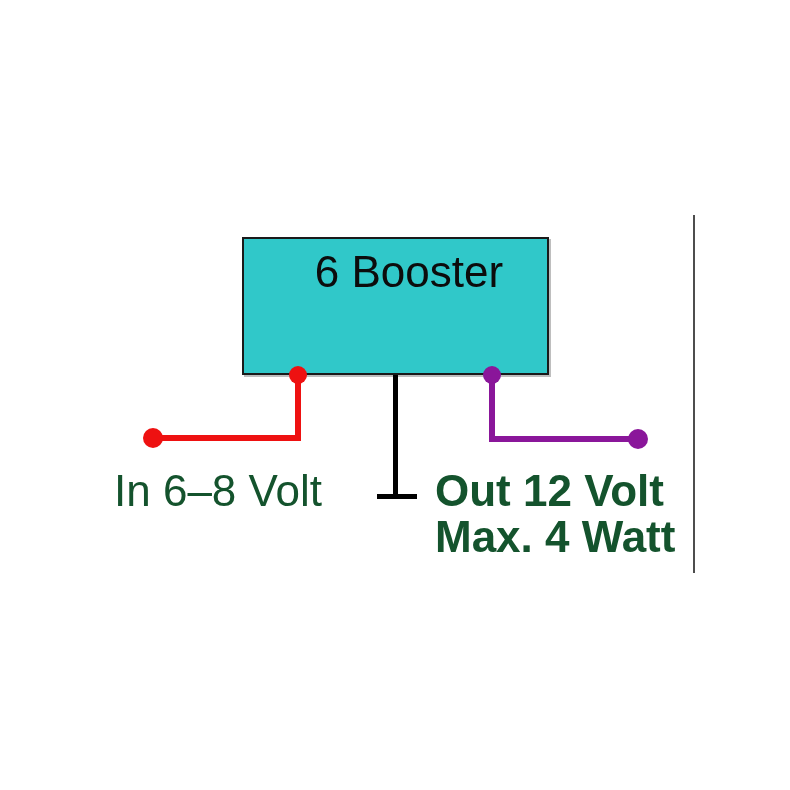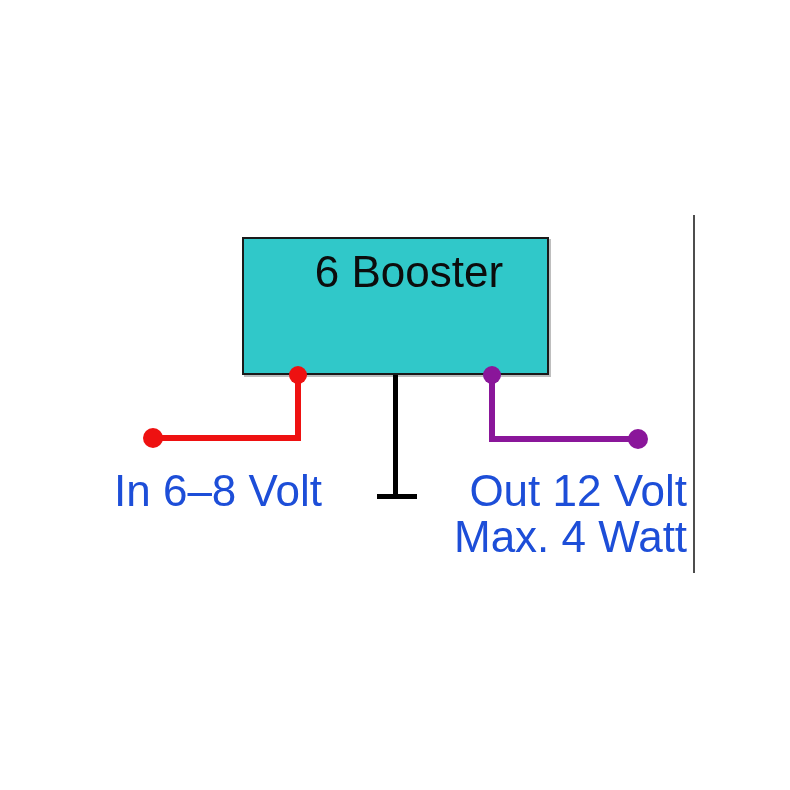--- a/index.html
+++ b/index.html
@@ -66,26 +66,25 @@
   .input-pin-dot       { left: 289px; top: 366px; width: 18px; height: 18px; }
   .input-terminal-dot  { left: 143px; top: 428px; width: 20px; height: 20px; }
   .output-pin-dot      { left: 483px; top: 366px; width: 18px; height: 18px; }
   .output-terminal-dot { left: 628px; top: 429px; width: 20px; height: 20px; }
 
   
   .io-label {
     position: absolute;
     font-size: 44px;
     line-height: 46px;
-    color: #1d4ed8;
+    color: #14532d;
     white-space: nowrap;
-    text-align: right;
   }
   .input-label  { left: 114px; top: 468px; }
-  .output-label { left: 454px; top: 468px; }
+  .output-label { left: 435px; top: 468px; font-weight: bold; }
 
   
   .page-edge-line {
     position: absolute;
     left: 693px;
     top: 215px;
     width: 2px;
     height: 358px;
     background: #4d4d4d;
   }

